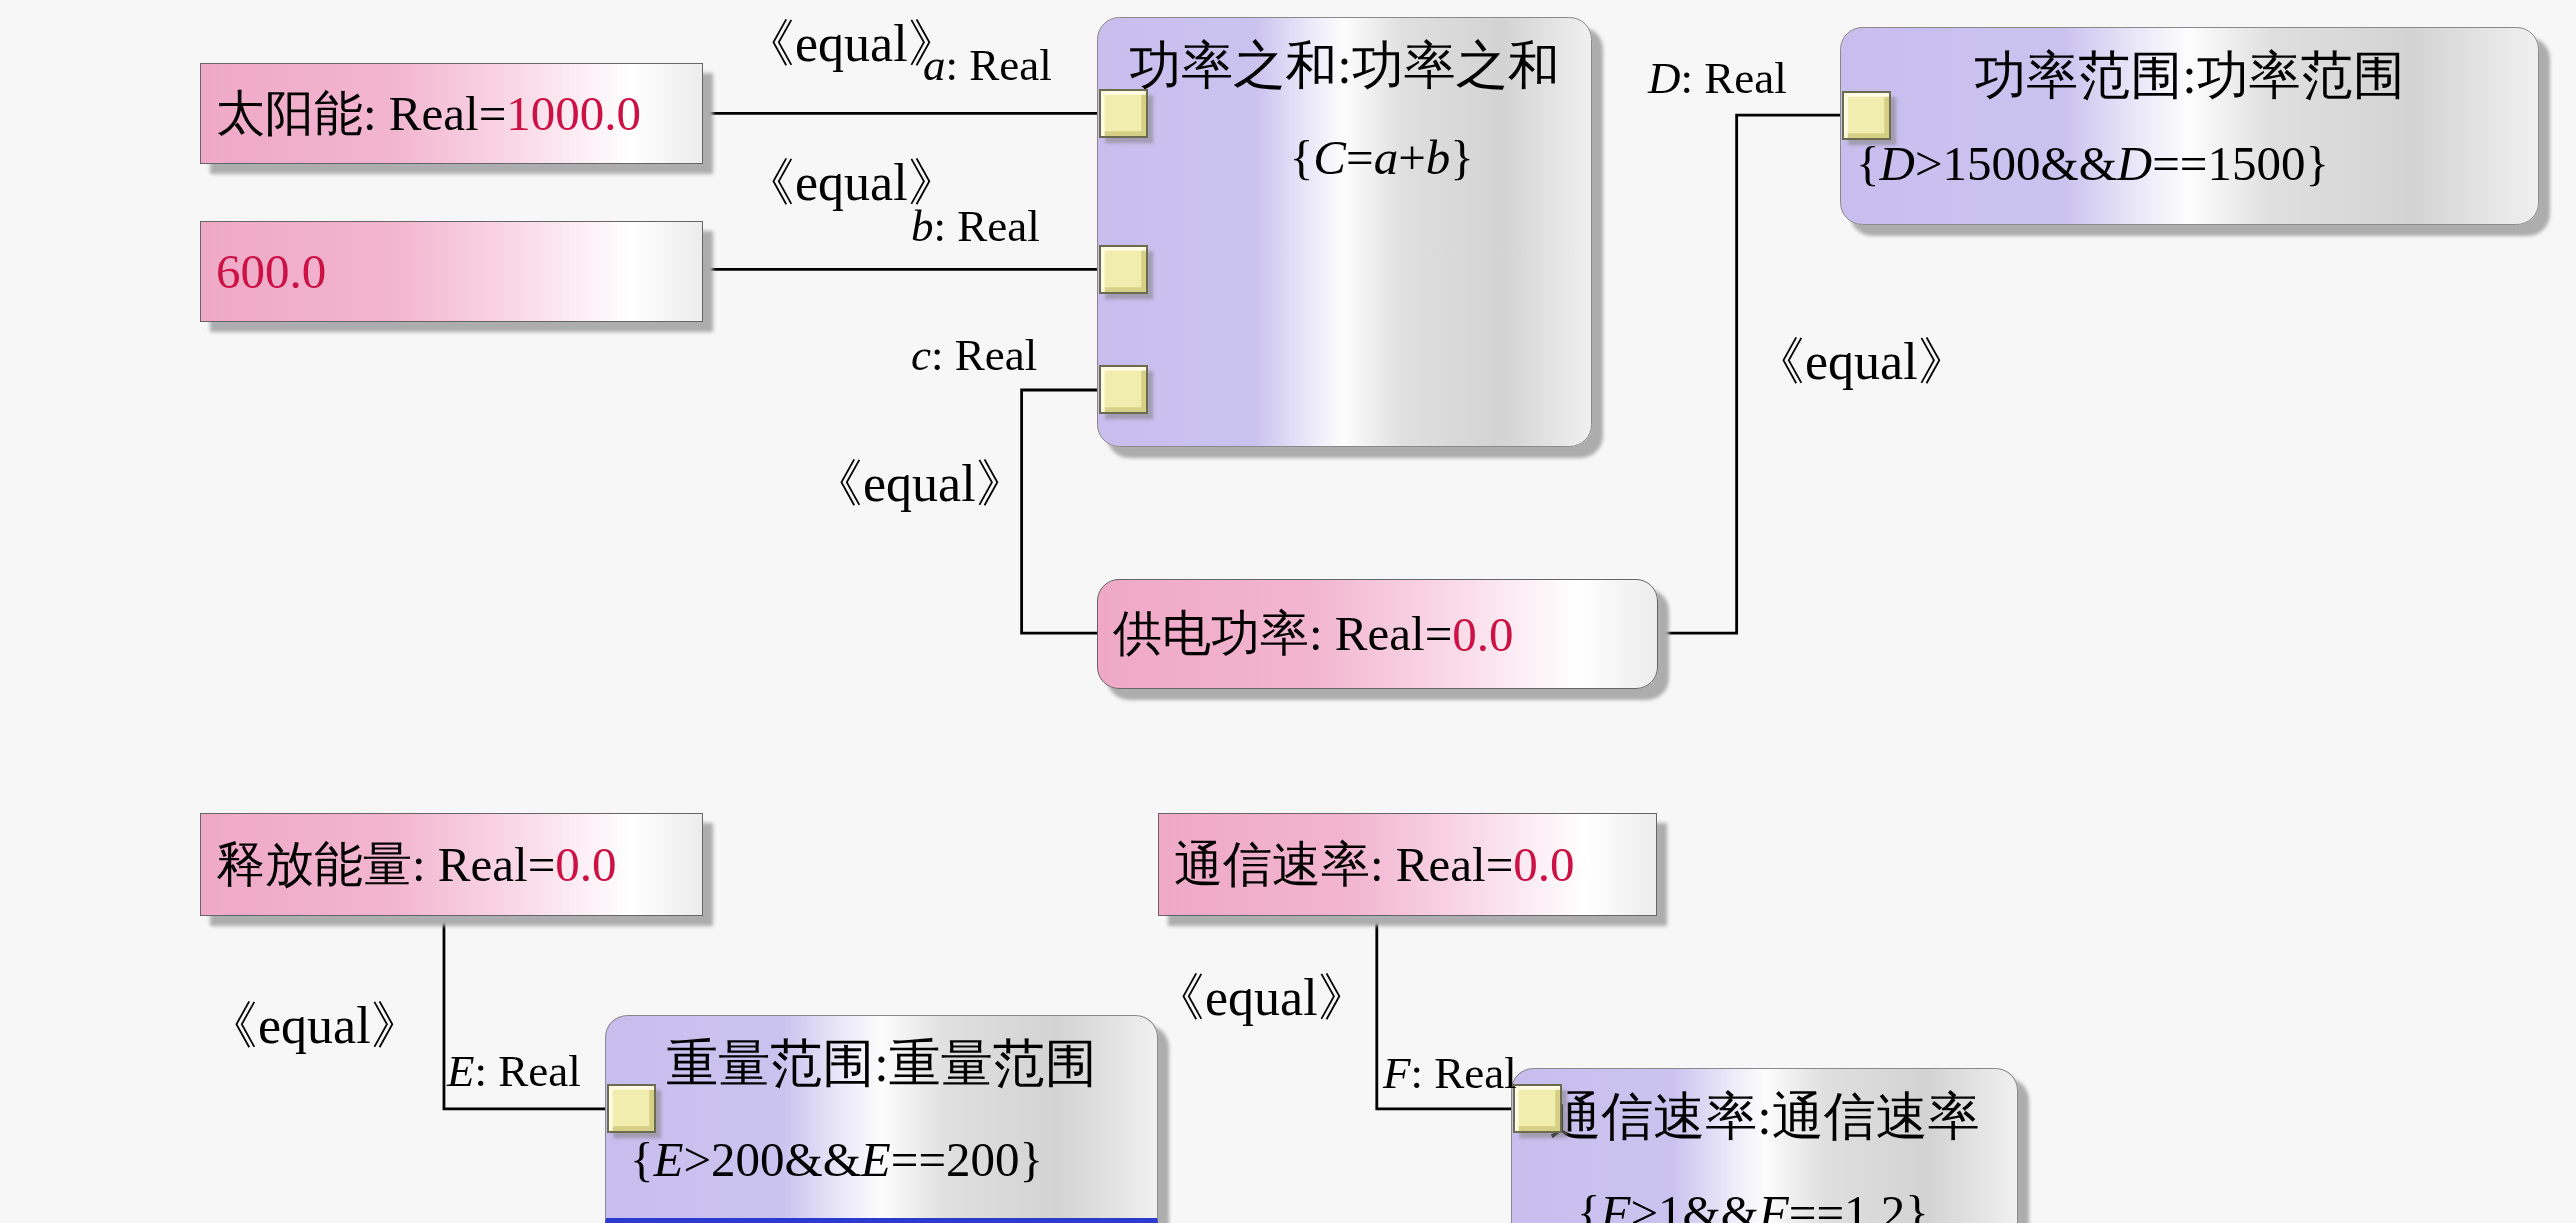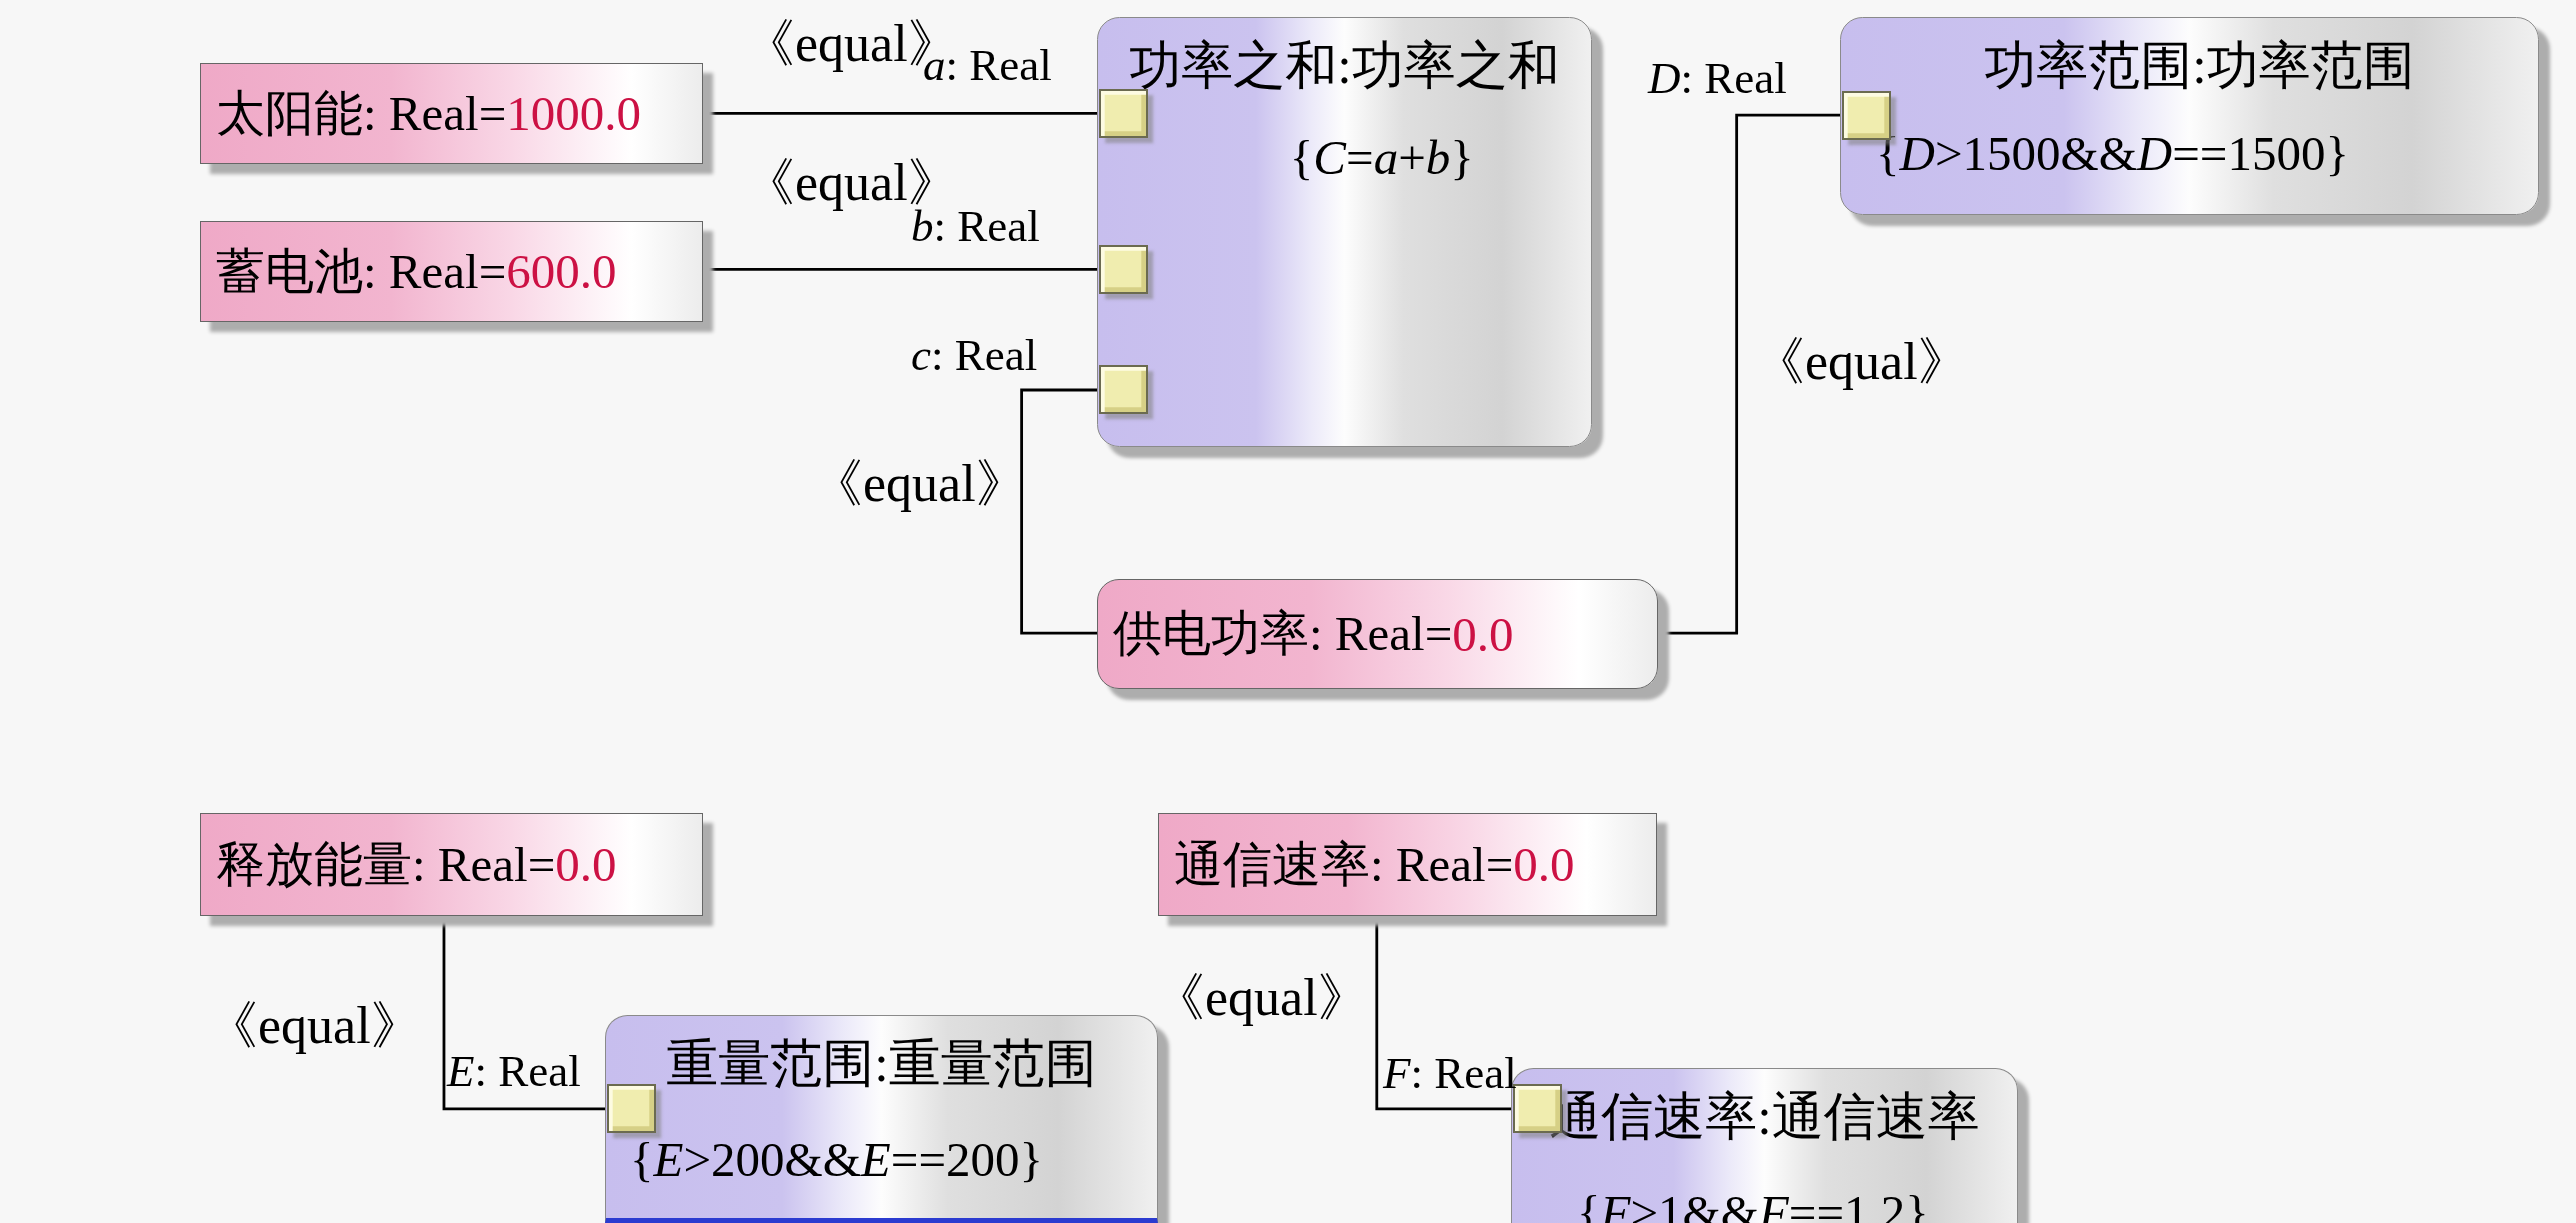--- a/index.html
+++ b/index.html
@@ -47,21 +47,20 @@
     <polyline points="475,980 475,1186 651,1186" fill="none" stroke="#000" stroke-width="3"></polyline>
     <polyline points="1473,980 1473,1186 1621,1186" fill="none" stroke="#000" stroke-width="3"></polyline>
   </svg>
 
   <div class="vbox" style="left:200px; top:63px; width:503px; height:101px;">
     <span class="vlabel">太阳能: Real=</span>
       <span class="vvalue">1000.0</span>
   </div>
 
   <div class="vbox" style="left:200px; top:221px; width:503px; height:101px;">
-    <span class="vlabel">蓄电池: Real=</span>
       <span class="vvalue">600.0</span>
   </div>
 
   <div class="vbox" style="left:1097px; top:579px; width:561px; height:110px;border-radius:22px;">
     <span class="vlabel">供电功率: Real=</span>
       <span class="vvalue">0.0</span>
   </div>
 
   <div class="vbox" style="left:200px; top:813px; width:503px; height:103px;">
     <span class="vlabel">释放能量: Real=</span>
@@ -71,21 +70,21 @@
   <div class="vbox" style="left:1158px; top:813px; width:499px; height:103px;">
     <span class="vlabel">通信速率: Real=</span>
       <span class="vvalue">0.0</span>
   </div>
 
   <div class="cblock" style="left:1097px; top:17px; width:495px; height:430px;">
     <div class="ctitle">功率之和:功率之和</div>
     <div class="cexpr" style="text-align:center; padding:28px 9.3px 0 84px;"><span>{</span><i>C</i><span>=</span><i>a</i><span>+</span><i>b</i><span>}</span></div>
   </div>
 
-  <div class="cblock" style="left:1840px; top:17px; width:699px; height:198px;padding-left:20px;">
+  <div class="cblock" style="left:1840px; top:27px; width:699px; height:198px;">
     <div class="ctitle">功率范围:功率范围</div>
     <div class="cexpr" style="padding:24px 7.5px 0 15px;"><span>{</span><i>D</i><span>&gt;1500&amp;&amp;</span><i>D</i><span>==1500}</span></div>
   </div>
 
   <div class="cblock clipped" style="left:605px; top:1015px; width:553px; height:208px;">
     <div class="ctitle">重量范围:重量范围</div>
     <div class="cexpr" style="padding:32px 7.5px 0 24px;"><span>{</span><i>E</i><span>&gt;200&amp;&amp;</span><i>E</i><span>==200}</span></div>
   </div>
 
   <div class="cblock clipped" style="left:1511px; top:1068px; width:507px; height:240px;">

